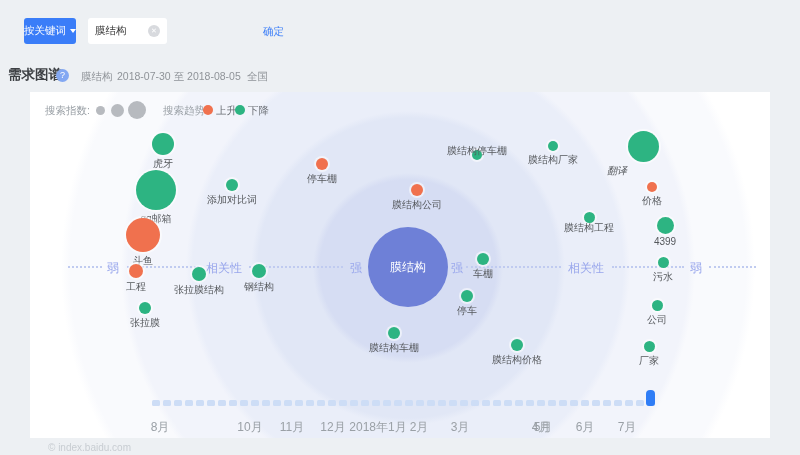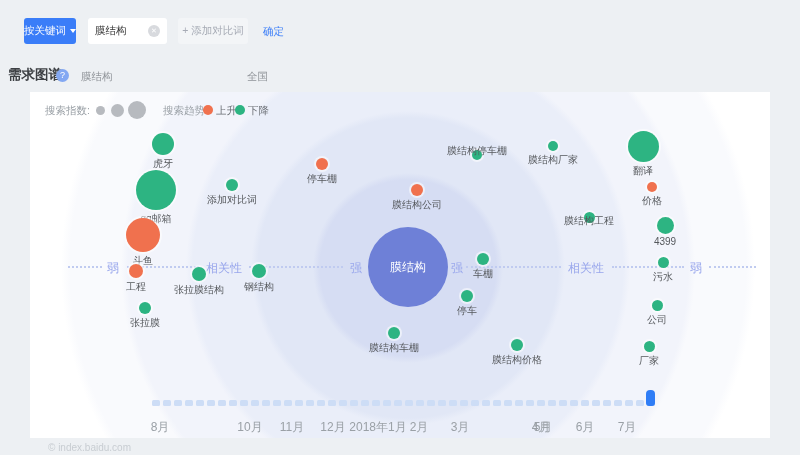--- a/index.html
+++ b/index.html
@@ -104,26 +104,26 @@
 <div class="page">
 
   <div class="btn-keyword">
     <span>按关键词</span>
     <span class="caret-down"></span>
   </div>
   <div class="kw-input-wrap">
     <input class="kw-input" type="text" value="膜结构" style="">
     <span class="clear-icon">✕</span>
   </div>
-  <div class="btn-add">+ 添加对比词</div>
   <div class="link-confirm">确定</div>
 
   <div class="page-title">需求图谱</div>
   <div class="help-icon">?</div>
   <div class="meta meta-keyword">膜结构</div>
+  <div class="meta meta-dates">2018-07-30 至 2018-08-05</div>
   <div class="meta meta-region">全国</div>
 
   <div class="card">
     <div class="rings"></div>
   </div>
 
   <div class="legend-label" style="left:45px;">搜索指数:</div>
   <div class="size-c" style="left:96px;top:106px;width:9px;height:9px;"></div>
   <div class="size-c" style="left:111px;top:104px;width:13px;height:13px;"></div>
   <div class="size-c" style="left:128px;top:101px;width:18px;height:18px;"></div>
@@ -173,23 +173,23 @@
       <div class="bubble-label" style="left: 553px; top: 153px;">膜结构厂家</div>
       <div class="bubble trend-down" style="left: 477px; top: 253px; height: 12px; width: 12px;"></div>
       <div class="bubble-label" style="left: 483px; top: 267px;">车棚</div>
       <div class="bubble trend-down" style="left: 461px; top: 290px; height: 12px; width: 12px;"></div>
       <div class="bubble-label" style="left: 467px; top: 304px;">停车</div>
       <div class="bubble trend-down" style="left: 388px; top: 327px; height: 12px; width: 12px;"></div>
       <div class="bubble-label" style="left: 394px; top: 341px;">膜结构车棚</div>
       <div class="bubble trend-down" style="left: 511px; top: 339px; height: 12px; width: 12px;"></div>
       <div class="bubble-label" style="left: 517px; top: 353px;">膜结构价格</div>
       <div class="bubble trend-down" style="left: 583.5px; top: 211.5px; height: 11px; width: 11px;"></div>
-      <div class="bubble-label" style="left: 589px; top: 214px;">膜结构工程</div>
+      <div class="bubble-label" style="left: 589px; top: 221px;">膜结构工程</div>
       <div class="bubble trend-down" style="left: 627.5px; top: 130.5px; height: 31px; width: 31px;"></div>
-      <div class="bubble-label" style="left: 643px; top: 163.5px;">翻译</div>
+      <div class="bubble-label" style="left: 617px; top: 163.5px; font-style: italic;">翻译</div>
       <div class="bubble trend-up" style="left: 647px; top: 182px; height: 10px; width: 10px;"></div>
       <div class="bubble-label" style="left: 652px; top: 194px;">价格</div>
       <div class="bubble trend-down" style="left: 656.5px; top: 216.5px; height: 17px; width: 17px;"></div>
       <div class="bubble-label" style="left: 665px; top: 235.5px;">4399</div>
       <div class="bubble trend-down" style="left: 657.5px; top: 256.5px; height: 11px; width: 11px;"></div>
       <div class="bubble-label" style="left: 663px; top: 269.5px;">污水</div>
       <div class="bubble trend-down" style="left: 651.5px; top: 299.5px; height: 11px; width: 11px;"></div>
       <div class="bubble-label" style="left: 657px; top: 312.5px;">公司</div>
       <div class="bubble trend-down" style="left: 643.5px; top: 340.5px; height: 11px; width: 11px;"></div>
       <div class="bubble-label" style="left: 649px; top: 353.5px;">厂家</div>

